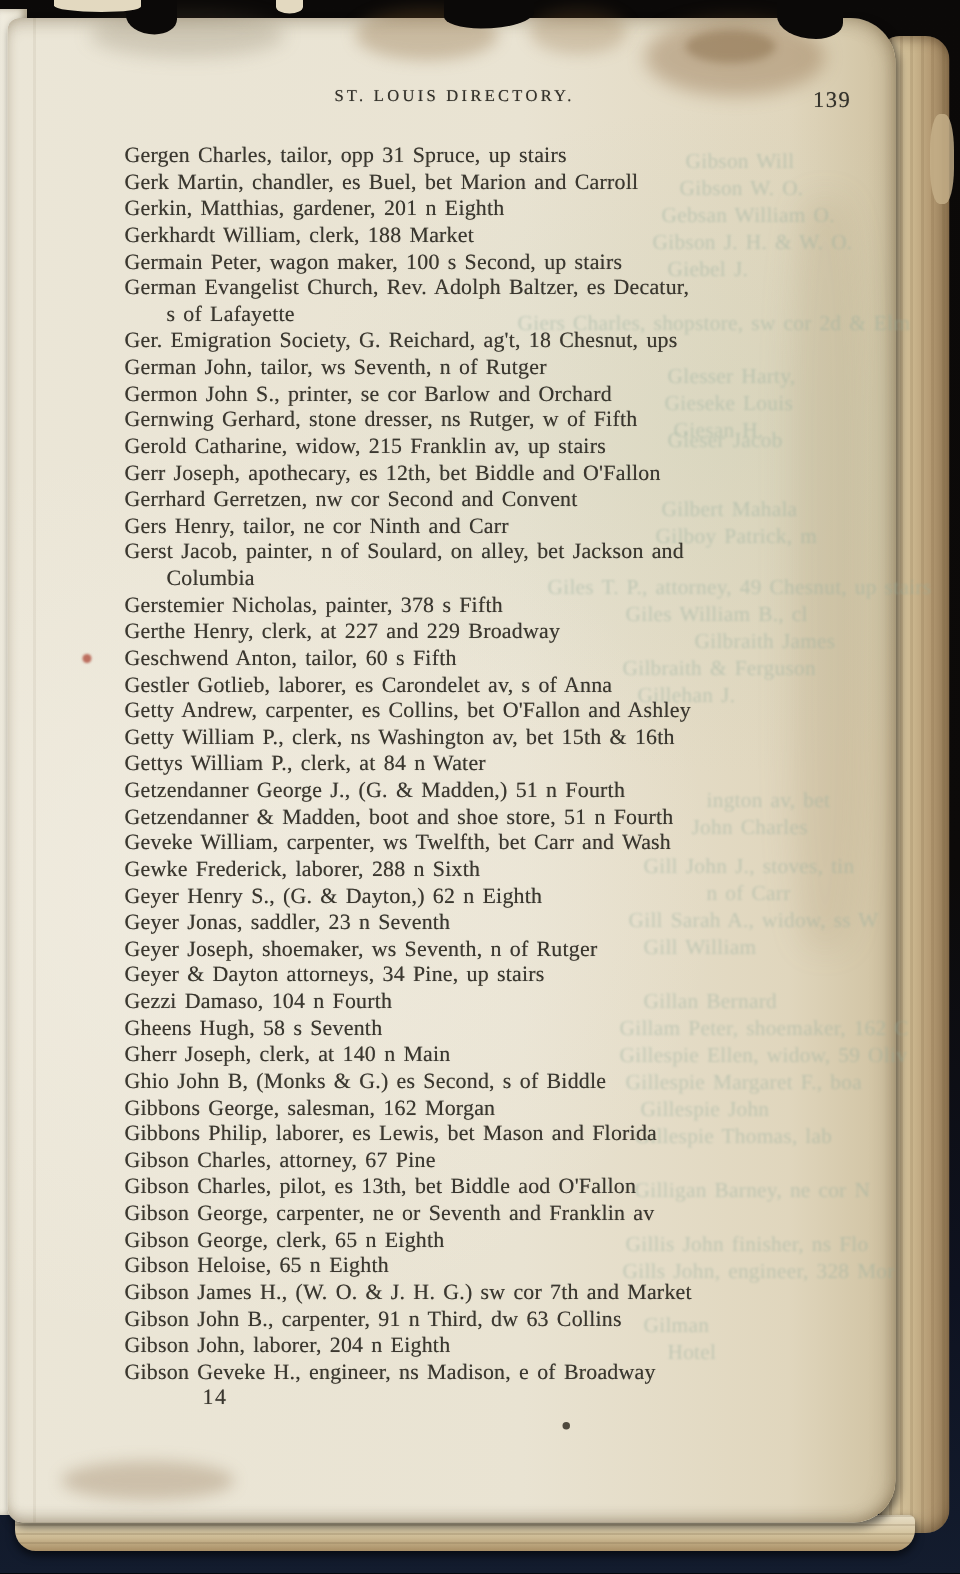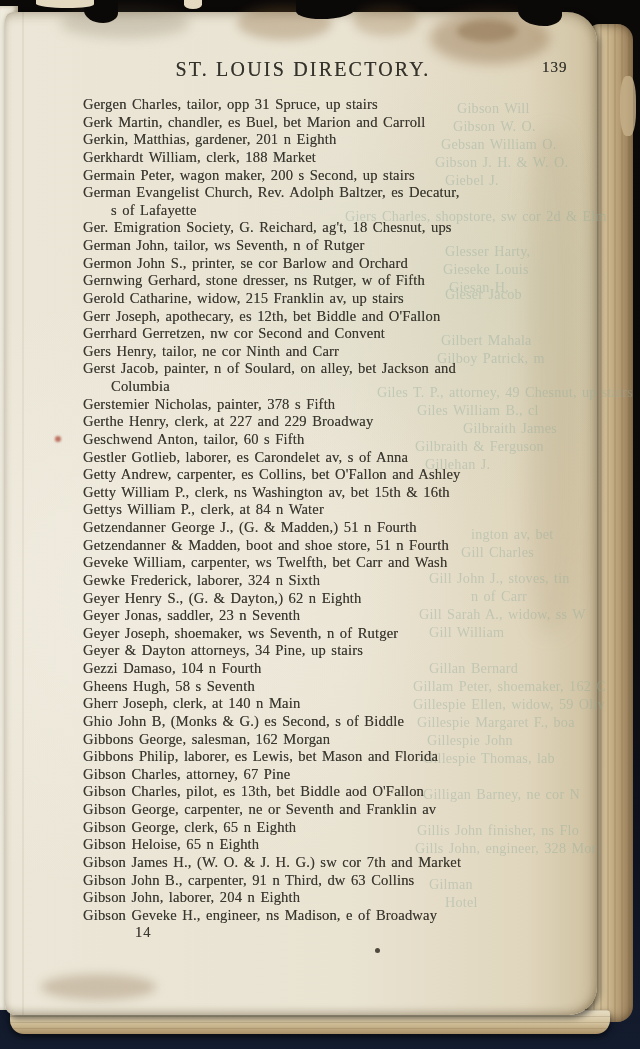--- a/index.html
+++ b/index.html
@@ -60,21 +60,21 @@
   
   .ghost-layer{position:absolute;inset:0;z-index:1;}
   .ghost{
     position:absolute;color:#93ac9c;opacity:.42;filter:blur(.6px);
     font-size:14.2px;white-space:nowrap;letter-spacing:.2px;word-spacing:1.5px;
   }
   
   .page-header{position:absolute;top:46px;left:0;width:100%;height:22px;z-index:3;}
   .running-title{
     display:block;width:100%;text-align:center;padding-left:4px;box-sizing:border-box;
-    font-size:20px;letter-spacing:2.2px;color:#34322b;
+    font-size:11px;letter-spacing:2.2px;color:#34322b;
     text-shadow:0 0 .5px rgba(52,50,43,.65);
   }
   .page-number{
     position:absolute;left:537px;top:1px;font-size:15px;letter-spacing:1px;color:#34322b;
     text-shadow:0 0 .5px rgba(52,50,43,.65);
   }
   .listing{position:absolute;left:78px;top:84px;width:470px;z-index:3;}
   .entry-line{
     font-size:14.6px;line-height:17.62px;color:#3a372f;white-space:nowrap;
     letter-spacing:.15px;word-spacing:1.6px;
@@ -122,27 +122,27 @@
         <span class="ghost" style="top: 124px; left: 436px;">Gebsan William O.</span>
         <span class="ghost" style="top: 142px; left: 430px;">Gibson J. H. &amp; W. O.</span>
         <span class="ghost" style="top: 160px; left: 440px;">Giebel J.</span>
         <span class="ghost" style="top: 196px; left: 340px;">Giers Charles, shopstore, sw cor 2d &amp; Elm</span>
         <span class="ghost" style="top: 231px; left: 440px;">Glesser Harty,</span>
         <span class="ghost" style="top: 249px; left: 438px;">Gieseke Louis</span>
         <span class="ghost" style="top: 267px; left: 444px;">Giesan H.</span>
         <span class="ghost" style="top: 274px; left: 440px;">Gieser Jacob</span>
         <span class="ghost" style="top: 320px; left: 436px;">Gilbert Mahala</span>
         <span class="ghost" style="top: 338px; left: 432px;">Gilboy Patrick, m</span>
-        <span class="ghost" style="top: 372px; left: 360px; margin-left: 12px;">Giles T. P., attorney, 49 Chesnut, up stairs</span>
+        <span class="ghost" style="top: 372px; left: 360px;">Giles T. P., attorney, 49 Chesnut, up stairs</span>
         <span class="ghost" style="top: 390px; left: 412px;">Giles William B., cl</span>
         <span class="ghost" style="top: 408px; left: 414px; margin-left: 44px;">Gilbraith James</span>
         <span class="ghost" style="top: 426px; left: 410px;">Gilbraith &amp; Ferguson</span>
         <span class="ghost" style="top: 444px; left: 420px;">Gillehan J.</span>
         <span class="ghost" style="top: 514px; left: 466px;">ington av, bet</span>
-        <span class="ghost" style="top: 532px; left: 456px;">Gill Charles</span>
+        <span class="ghost" style="top: 532px; left: 456px;">John Charles</span>
         <span class="ghost" style="top: 558px; left: 424px;">Gill John J., stoves, tin</span>
         <span class="ghost" style="top: 576px; left: 466px;">n of Carr</span>
         <span class="ghost" style="top: 594px; left: 414px;">Gill Sarah A., widow, ss W</span>
         <span class="ghost" style="top: 612px; left: 424px;">Gill William</span>
         <span class="ghost" style="top: 648px; left: 424px;">Gillan Bernard</span>
         <span class="ghost" style="top: 666px; left: 408px;">Gillam Peter, shoemaker, 162 C</span>
         <span class="ghost" style="top: 684px; left: 408px;">Gillespie Ellen, widow, 59 Oliv</span>
         <span class="ghost" style="top: 702px; left: 412px;">Gillespie Margaret F., boa</span>
         <span class="ghost" style="top: 720px; left: 422px;">Gillespie John</span>
         <span class="ghost" style="top: 738px; left: 418px;">Gillespie Thomas, lab</span>
@@ -156,21 +156,21 @@
     <div class="page-header">
       <span class="running-title">ST. LOUIS DIRECTORY.</span>
       <span class="page-number">139</span>
     </div>
 
     <div class="listing" id="listing">
         <div class="entry-line">Gergen Charles, tailor, opp 31 Spruce, up stairs</div>
         <div class="entry-line">Gerk Martin, chandler, es Buel, bet Marion and Carroll</div>
         <div class="entry-line">Gerkin, Matthias, gardener, 201 n Eighth</div>
         <div class="entry-line">Gerkhardt William, clerk, 188 Market</div>
-        <div class="entry-line">Germain Peter, wagon maker, 200 s Second, up stairs</div>
+        <div class="entry-line">Germain Peter, wagon maker, 100 s Second, up stairs</div>
         <div class="entry-line">German Evangelist Church, Rev. Adolph Baltzer, es Decatur,</div>
         <div class="entry-line indent">s of Lafayette</div>
         <div class="entry-line">Ger. Emigration Society, G. Reichard, ag't, 18 Chesnut, ups</div>
         <div class="entry-line">German John, tailor, ws Seventh, n of Rutger</div>
         <div class="entry-line">Germon John S., printer, se cor Barlow and Orchard</div>
         <div class="entry-line">Gernwing Gerhard, stone dresser, ns Rutger, w of Fifth</div>
         <div class="entry-line">Gerold Catharine, widow, 215 Franklin av, up stairs</div>
         <div class="entry-line">Gerr Joseph, apothecary, es 12th, bet Biddle and O'Fallon</div>
         <div class="entry-line">Gerrhard Gerretzen, nw cor Second and Convent</div>
         <div class="entry-line">Gers Henry, tailor, ne cor Ninth and Carr</div>
@@ -179,21 +179,21 @@
         <div class="entry-line">Gerstemier Nicholas, painter, 378 s Fifth</div>
         <div class="entry-line">Gerthe Henry, clerk, at 227 and 229 Broadway</div>
         <div class="entry-line">Geschwend Anton, tailor, 60 s Fifth</div>
         <div class="entry-line">Gestler Gotlieb, laborer, es Carondelet av, s of Anna</div>
         <div class="entry-line">Getty Andrew, carpenter, es Collins, bet O'Fallon and Ashley</div>
         <div class="entry-line">Getty William P., clerk, ns Washington av, bet 15th &amp; 16th</div>
         <div class="entry-line">Gettys William P., clerk, at 84 n Water</div>
         <div class="entry-line">Getzendanner George J., (G. &amp; Madden,) 51 n Fourth</div>
         <div class="entry-line">Getzendanner &amp; Madden, boot and shoe store, 51 n Fourth</div>
         <div class="entry-line">Geveke William, carpenter, ws Twelfth, bet Carr and Wash</div>
-        <div class="entry-line">Gewke Frederick, laborer, 324 n Sixth</div>
+        <div class="entry-line">Gewke Frederick, laborer, 288 n Sixth</div>
         <div class="entry-line">Geyer Henry S., (G. &amp; Dayton,) 62 n Eighth</div>
         <div class="entry-line">Geyer Jonas, saddler, 23 n Seventh</div>
         <div class="entry-line">Geyer Joseph, shoemaker, ws Seventh, n of Rutger</div>
         <div class="entry-line">Geyer &amp; Dayton attorneys, 34 Pine, up stairs</div>
         <div class="entry-line">Gezzi Damaso, 104 n Fourth</div>
         <div class="entry-line">Gheens Hugh, 58 s Seventh</div>
         <div class="entry-line">Gherr Joseph, clerk, at 140 n Main</div>
         <div class="entry-line">Ghio John B, (Monks &amp; G.) es Second, s of Biddle</div>
         <div class="entry-line">Gibbons George, salesman, 162 Morgan</div>
         <div class="entry-line">Gibbons Philip, laborer, es Lewis, bet Mason and Florida</div>

